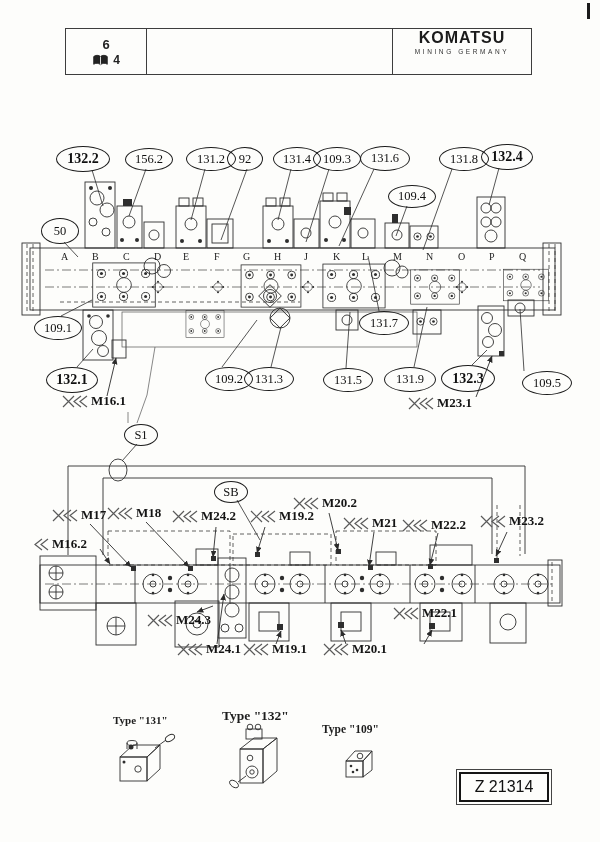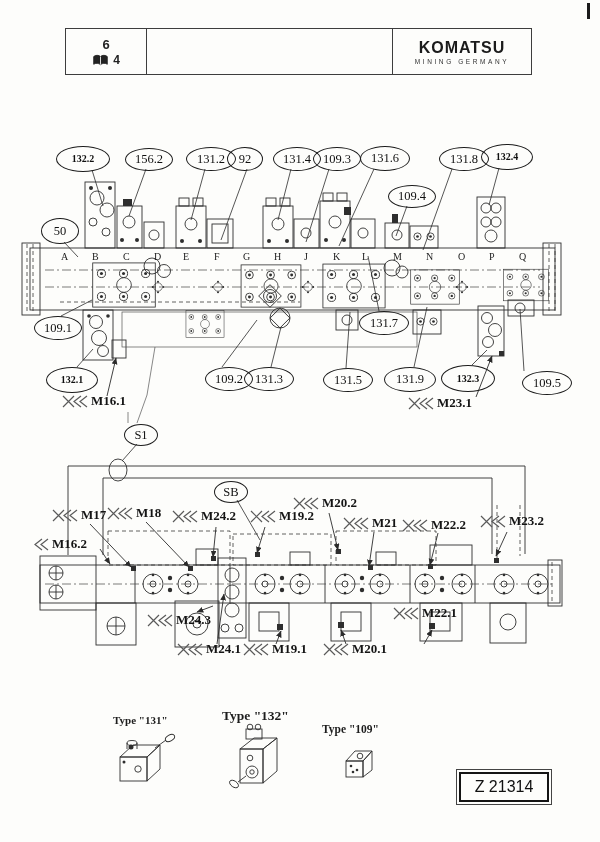--- a/index.html
+++ b/index.html
@@ -8,34 +8,34 @@
   svg{display:block;}
   .draw{position:absolute;left:0;top:0;}
   .ln{fill:none;stroke:#2e2e2e;stroke-width:0.9;}
   .lt{fill:none;stroke:#555;stroke-width:0.7;}
   .dd{fill:none;stroke:#444;stroke-width:0.7;stroke-dasharray:9 3 2 3;}
   .dash{fill:none;stroke:#3a3a3a;stroke-width:0.8;stroke-dasharray:4 3;}
   .fd{fill:#2e2e2e;stroke:none;}
   .callout{position:absolute;border:1.3px solid #1c1c1c;border-radius:50%;
            display:flex;align-items:center;justify-content:center;
            font-size:12.5px;line-height:1;color:#101010;}
-  .callout.bold{font-weight:bold;font-size:10px;}
+  .callout.bold{font-weight:bold;font-size:14px;}
   .ml{position:absolute;display:flex;align-items:flex-start;gap:2px;
       font-weight:bold;font-size:13px;color:#141414;white-space:nowrap;}
   .ml svg{margin-top:1px;}
   .railL{position:absolute;font-size:10px;color:#222;}
   
   .hdr{position:absolute;left:65px;top:28px;width:465px;height:45px;
        border:1.5px solid #3d3d3d;display:flex;font-family:"Liberation Sans",sans-serif;}
   .hdr-c1{width:80px;border-right:1.2px solid #3d3d3d;display:flex;flex-direction:column;
           align-items:center;justify-content:center;gap:1px;}
   .hdr-num{font-size:13px;font-weight:bold;color:#222;}
   .bookrow{display:flex;align-items:center;gap:4px;font-size:12px;font-weight:bold;color:#222;}
   .hdr-c2{flex:1;border-right:1.2px solid #3d3d3d;}
-  .hdr-c3{width:138px;display:flex;flex-direction:column;align-items:center;justify-content:center;}
+  .hdr-c3{width:138px;display:flex;flex-direction:column;align-items:center;}
   .brand-name{font-size:16px;font-weight:bold;letter-spacing:1px;color:#1b1b1b;}
   .brand-sub{font-size:6.5px;letter-spacing:2.6px;color:#333;margin-top:1px;}
   .edge-mark{position:absolute;left:587px;top:3px;width:3px;height:16px;background:#1b1b1b;}
   .typelabel{position:absolute;color:#1d1d1d;white-space:nowrap;}
   .znum{position:absolute;left:459px;top:772px;width:86px;height:26px;
         border:2.2px solid #141414;outline:1px solid #444;outline-offset:2px;
         display:flex;align-items:center;justify-content:center;
         font-family:"Liberation Sans",sans-serif;font-weight:normal;font-size:16px;color:#111;}
 </style>
 </head>

